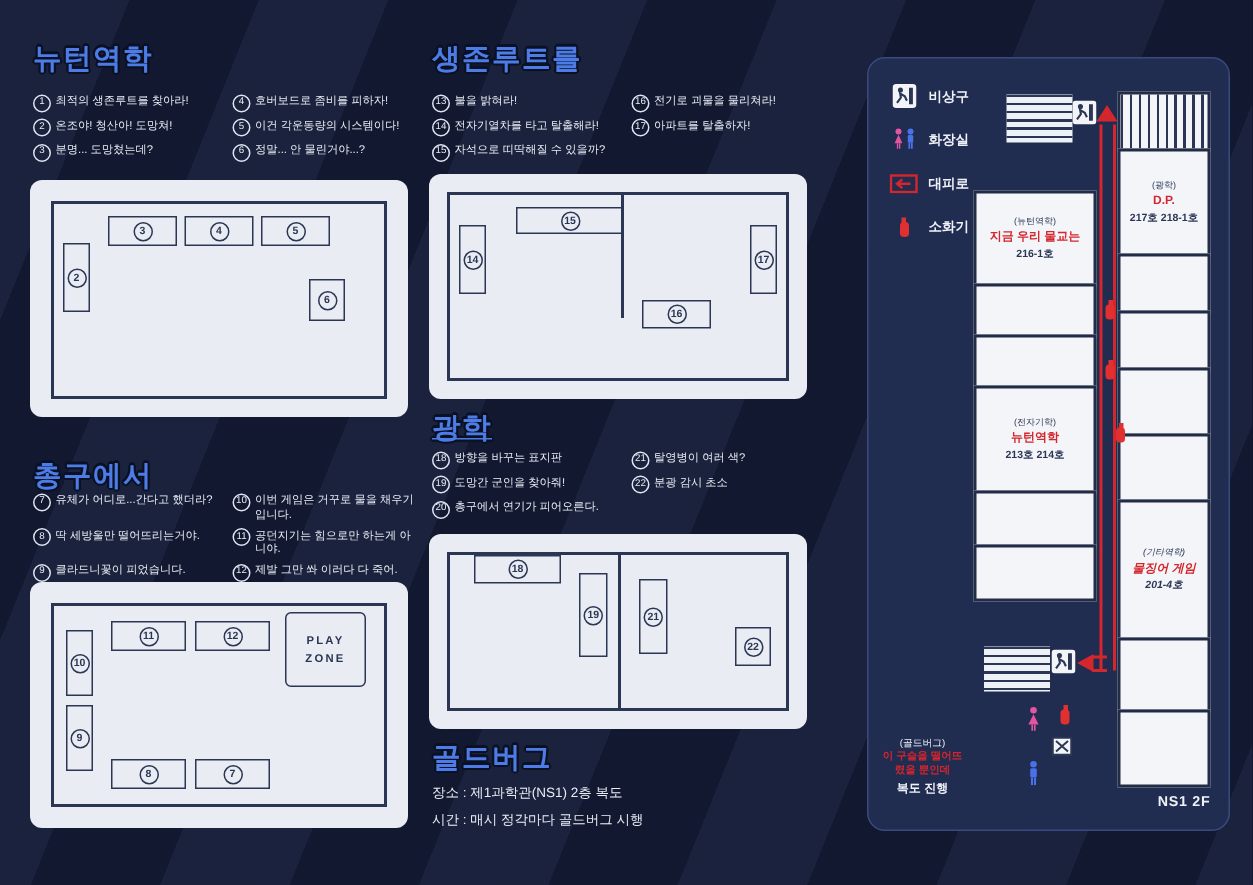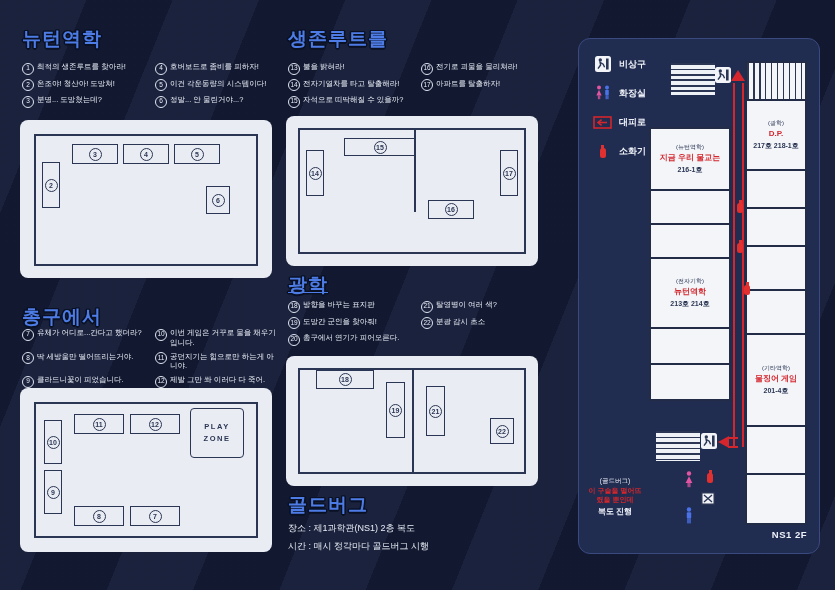--- a/index.html
+++ b/index.html
@@ -356,21 +356,21 @@
       <div class="mroom stairs-v" style="height:40px;"></div>
       <div class="mroom" style="height:72px;">
         <span class="cat">(광학)</span>
         <span class="nm">D.P.</span>
         <span class="no">217호 218-1호</span>
       </div>
       <div class="mroom" style="height:40px;"></div>
       <div class="mroom" style="height:40px;"></div>
       <div class="mroom" style="height:46px;"></div>
       <div class="mroom" style="height:46px;"></div>
-      <div class="mroom" style="height:94px;">
+      <div class="mroom" style="height:94px;font-style:italic;">
         <span class="cat">(기타역학)</span>
         <span class="nm">물징어 게임</span>
         <span class="no">201-4호</span>
       </div>
       <div class="mroom" style="height:50px;"></div>
       <div class="mroom" style="height:52px;"></div>
     </div>
 
     <div class="ext" style="left:156px;top:160px;"></div>
     <div class="ext" style="left:156px;top:200px;"></div>
@@ -403,21 +403,21 @@
     </span>
     <span class="person" style="left:104px;top:468px;">
       <svg width="12" height="17" viewBox="0 0 12 17">
           <circle cx="6" cy="2.5" r="2.2" fill="#4a72e8"></circle>
           <rect x="3.8" y="5.2" width="4.4" height="6.2" rx="1" fill="#4a72e8"></rect>
           <rect x="4.3" y="11.4" width="1.4" height="5" fill="#4a72e8"></rect>
           <rect x="6.3" y="11.4" width="1.4" height="5" fill="#4a72e8"></rect>
         </svg>
     </span>
 
-    <div class="goldberg" style="left:8px;top:438px;width:56px;">
+    <div class="goldberg" style="left:8px;top:452px;width:56px;">
       <span class="cat">(골드버그)</span>
       <span class="nm">이 구슬을 떨어뜨렸을 뿐인데</span>
       <span class="no">복도 진행</span>
     </div>
 
     <div class="floorlabel" style="left:166px;top:490px;width:62px;">NS1 2F</div>
   </div>
 
 </div>
 

